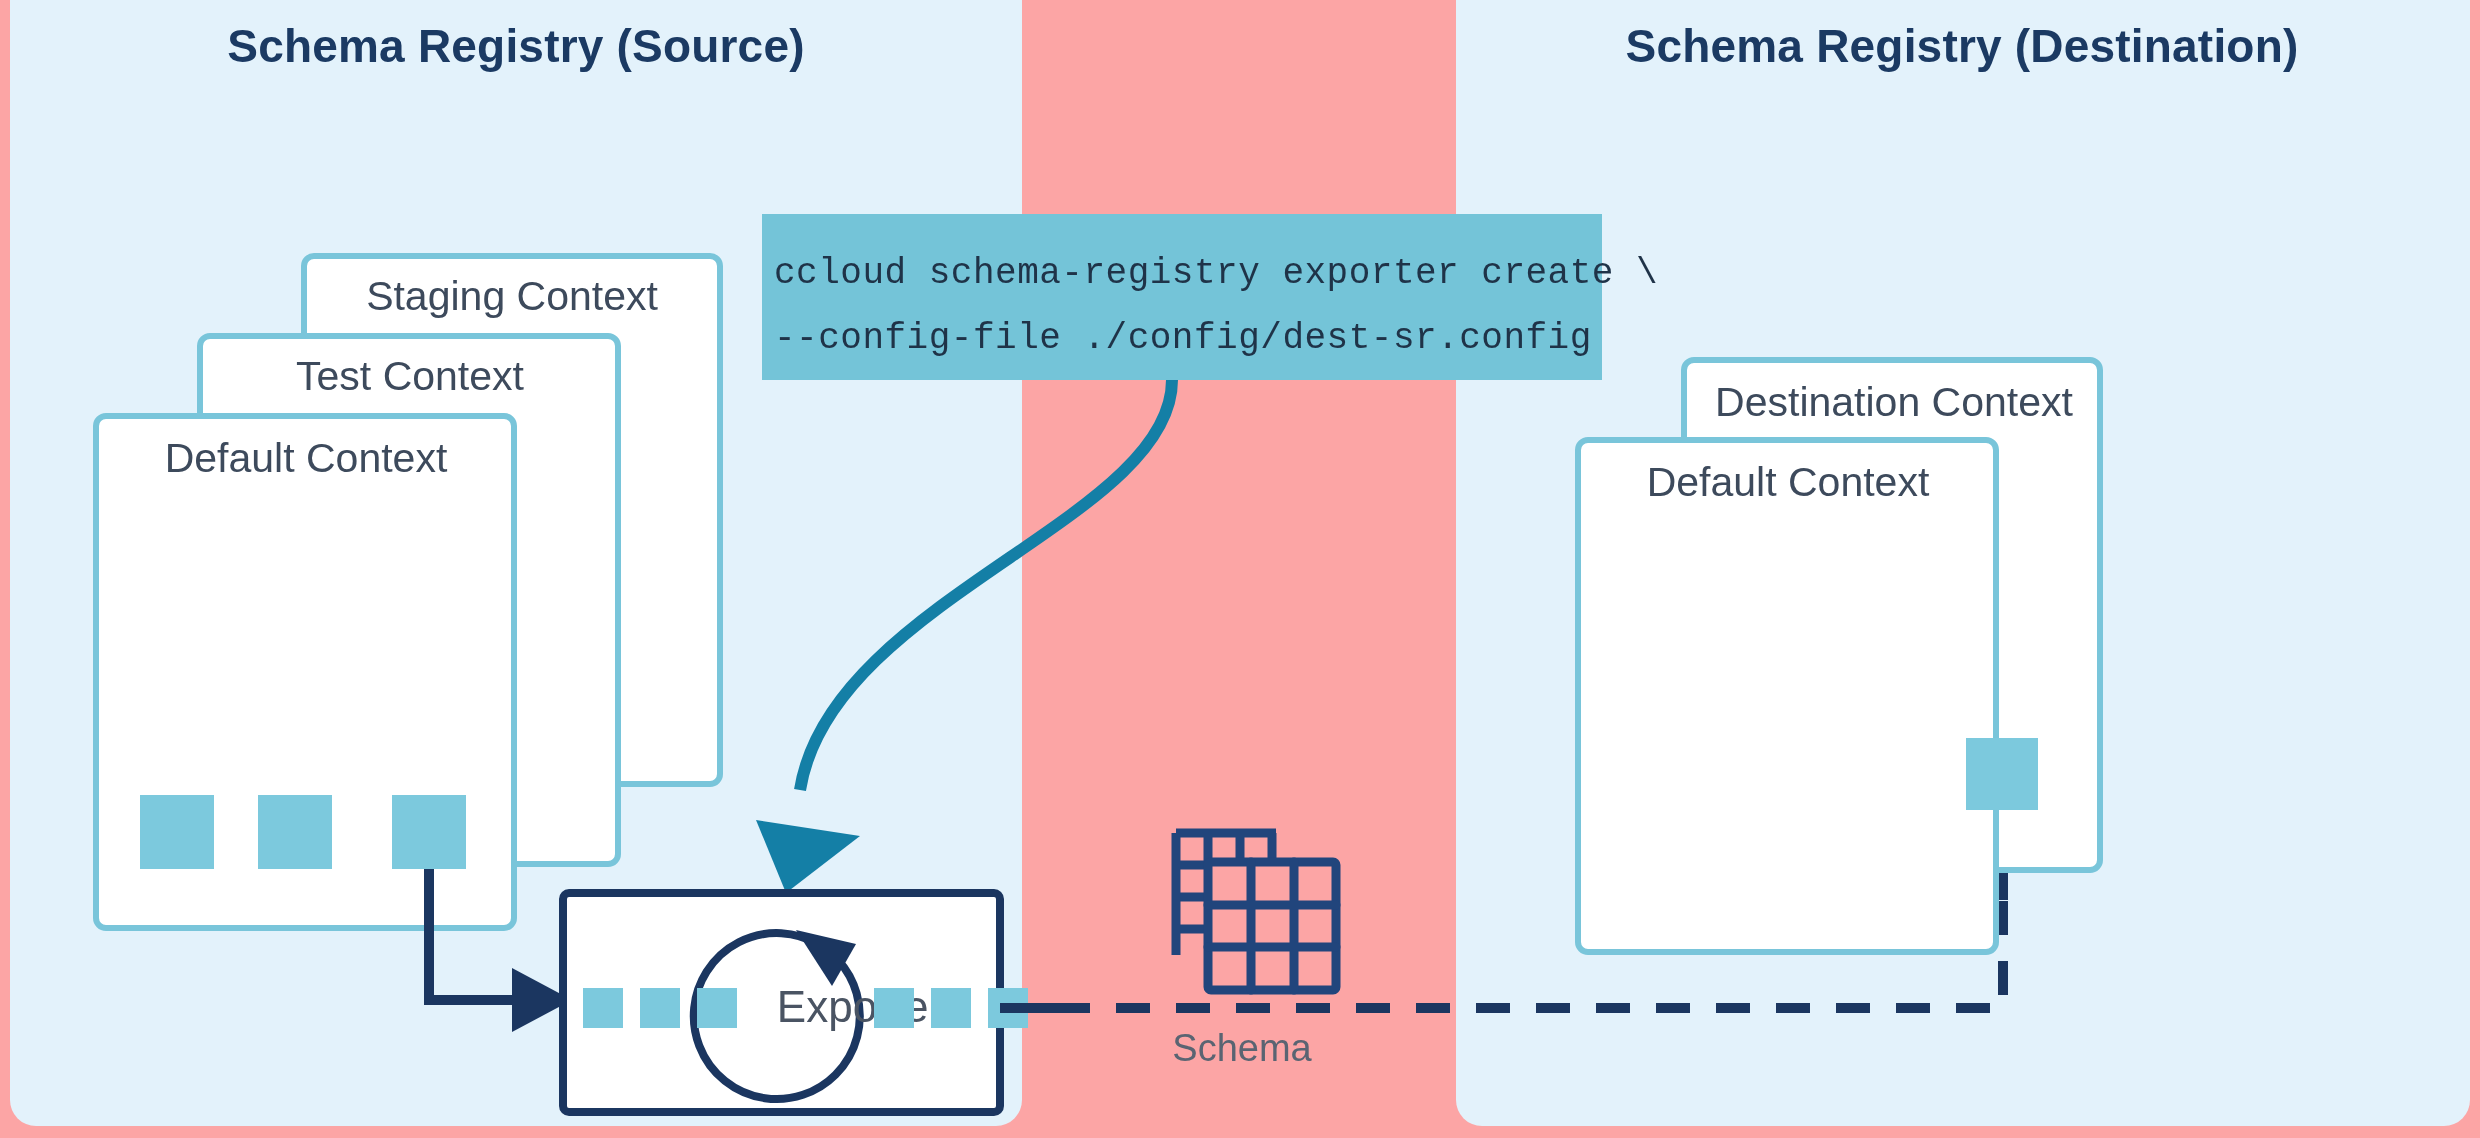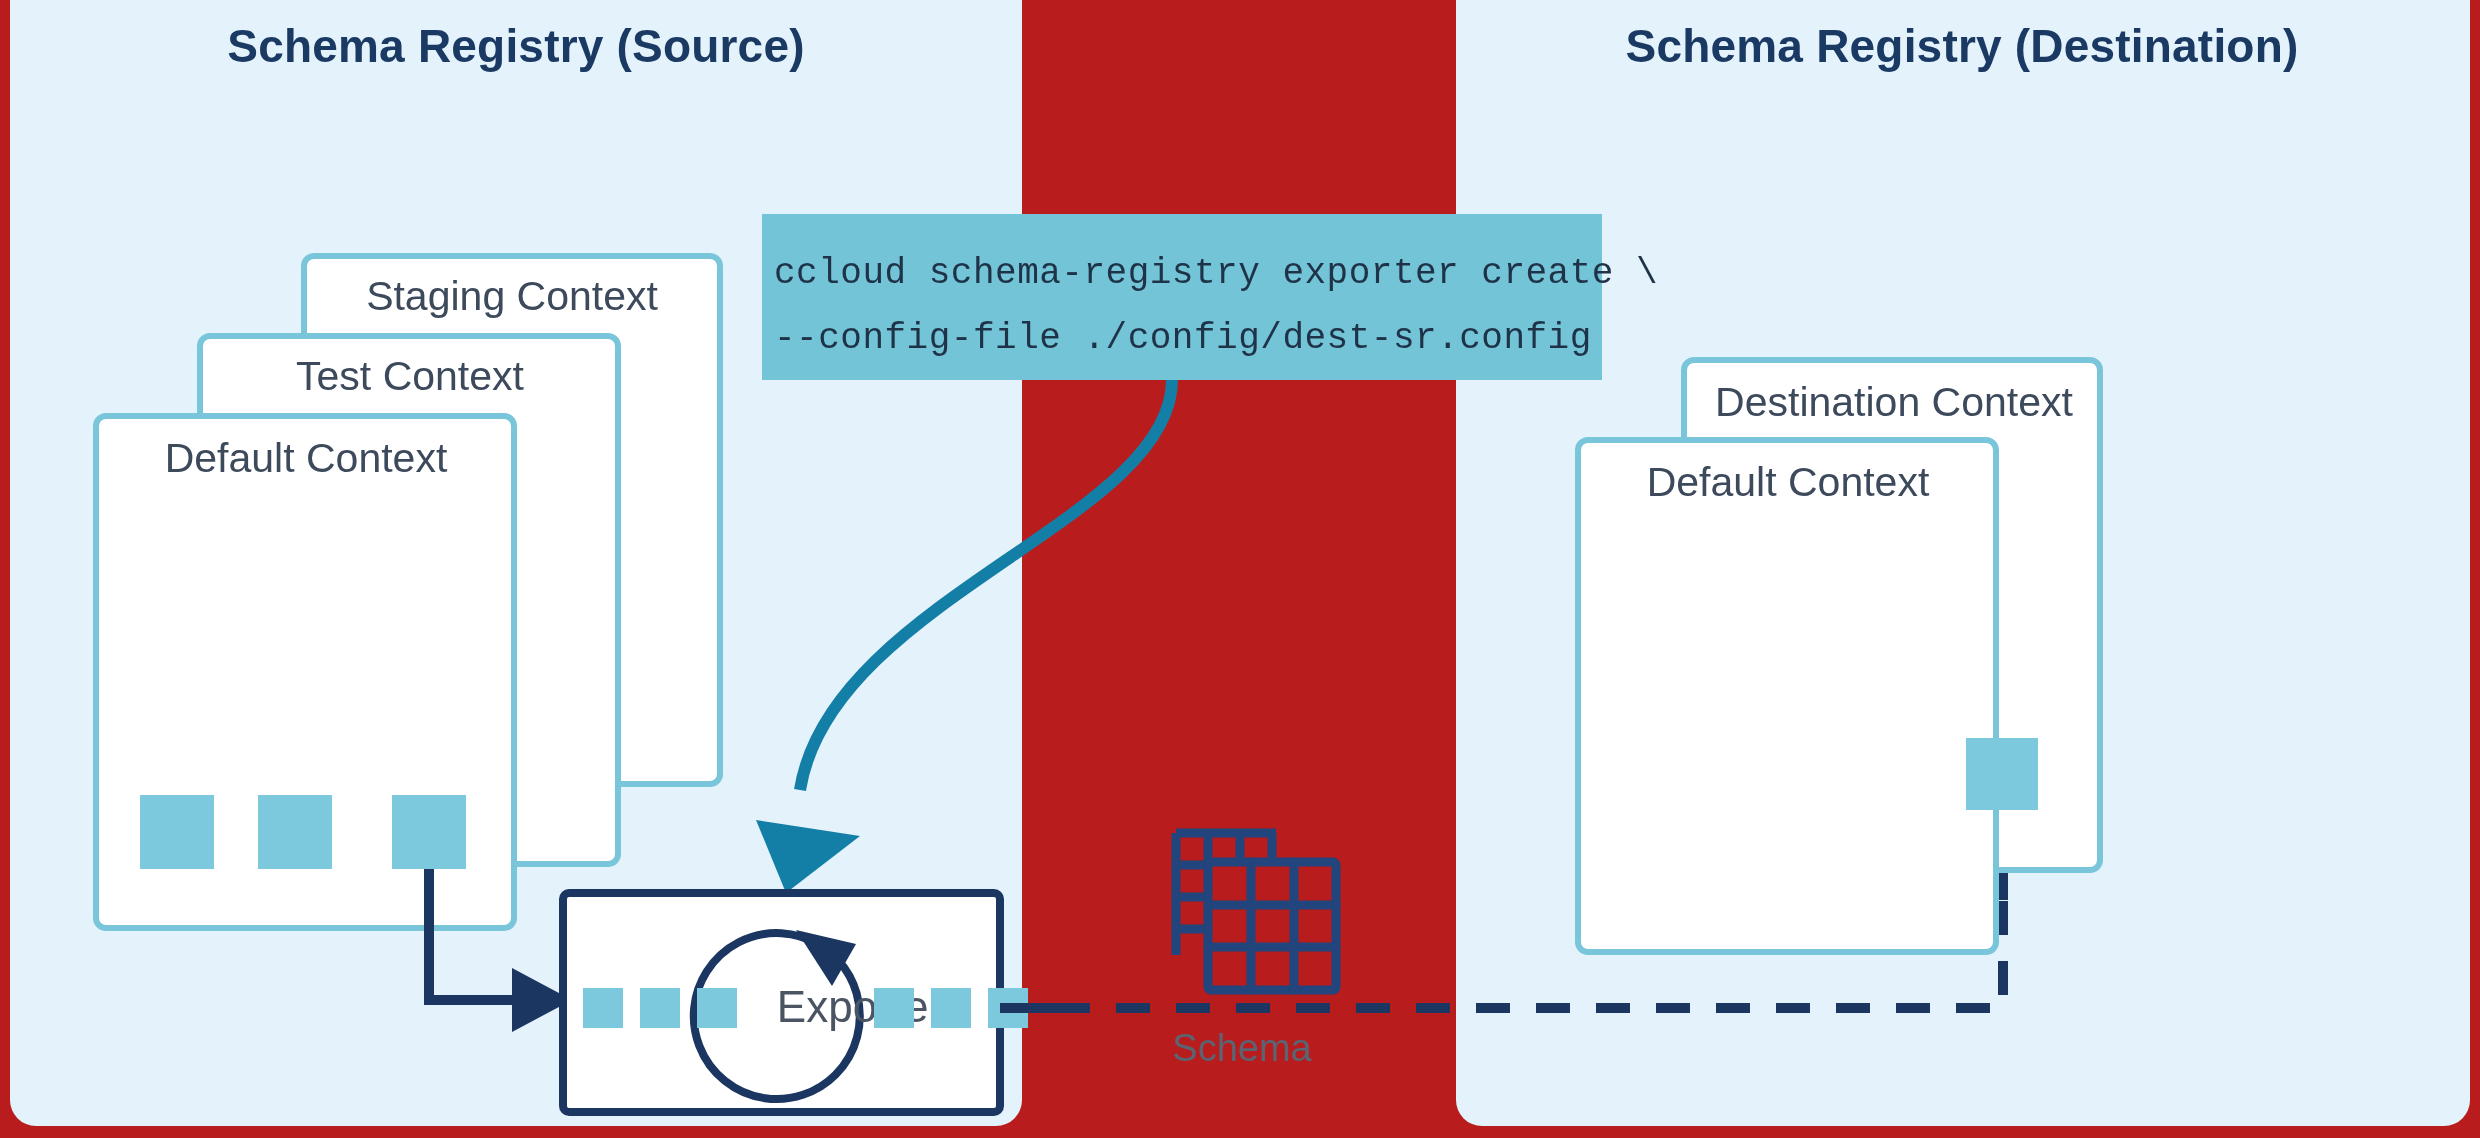--- a/index.html
+++ b/index.html
@@ -10,21 +10,21 @@
   body {
     width: 2480px;
     height: 1138px;
     font-family: "Liberation Sans", sans-serif;
     overflow: hidden;
   }
   #stage {
     position: relative;
     width: 2480px;
     height: 1138px;
-    background: #b91c1c;
+    background: #fca5a5;
   }
   svg#diagram {
     position: absolute;
     top: 0;
     left: 0;
     width: 2480px;
     height: 1138px;
     display: block;
   }
   .panel-bg { fill: #e3f2fb; }

